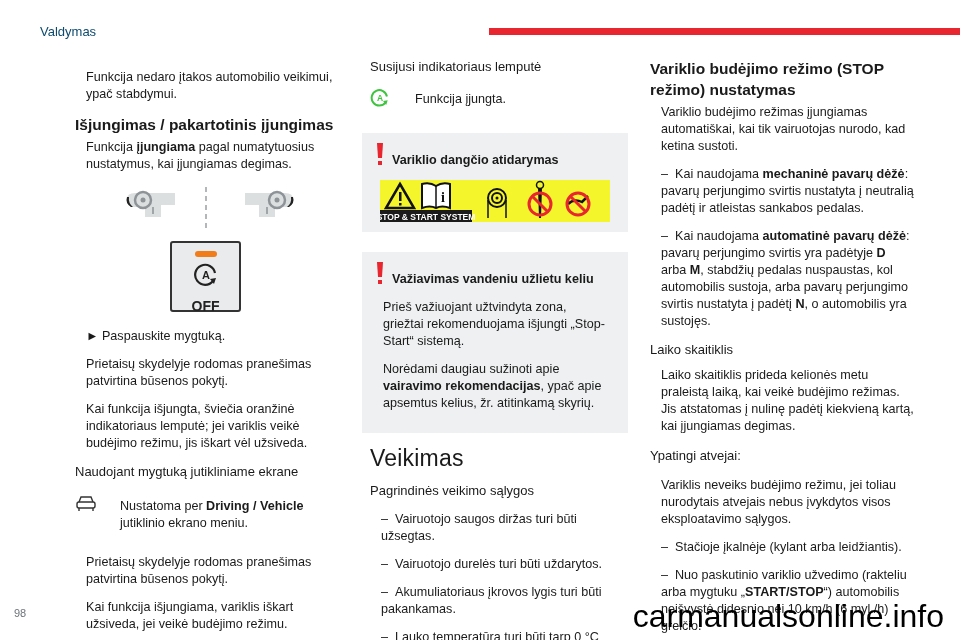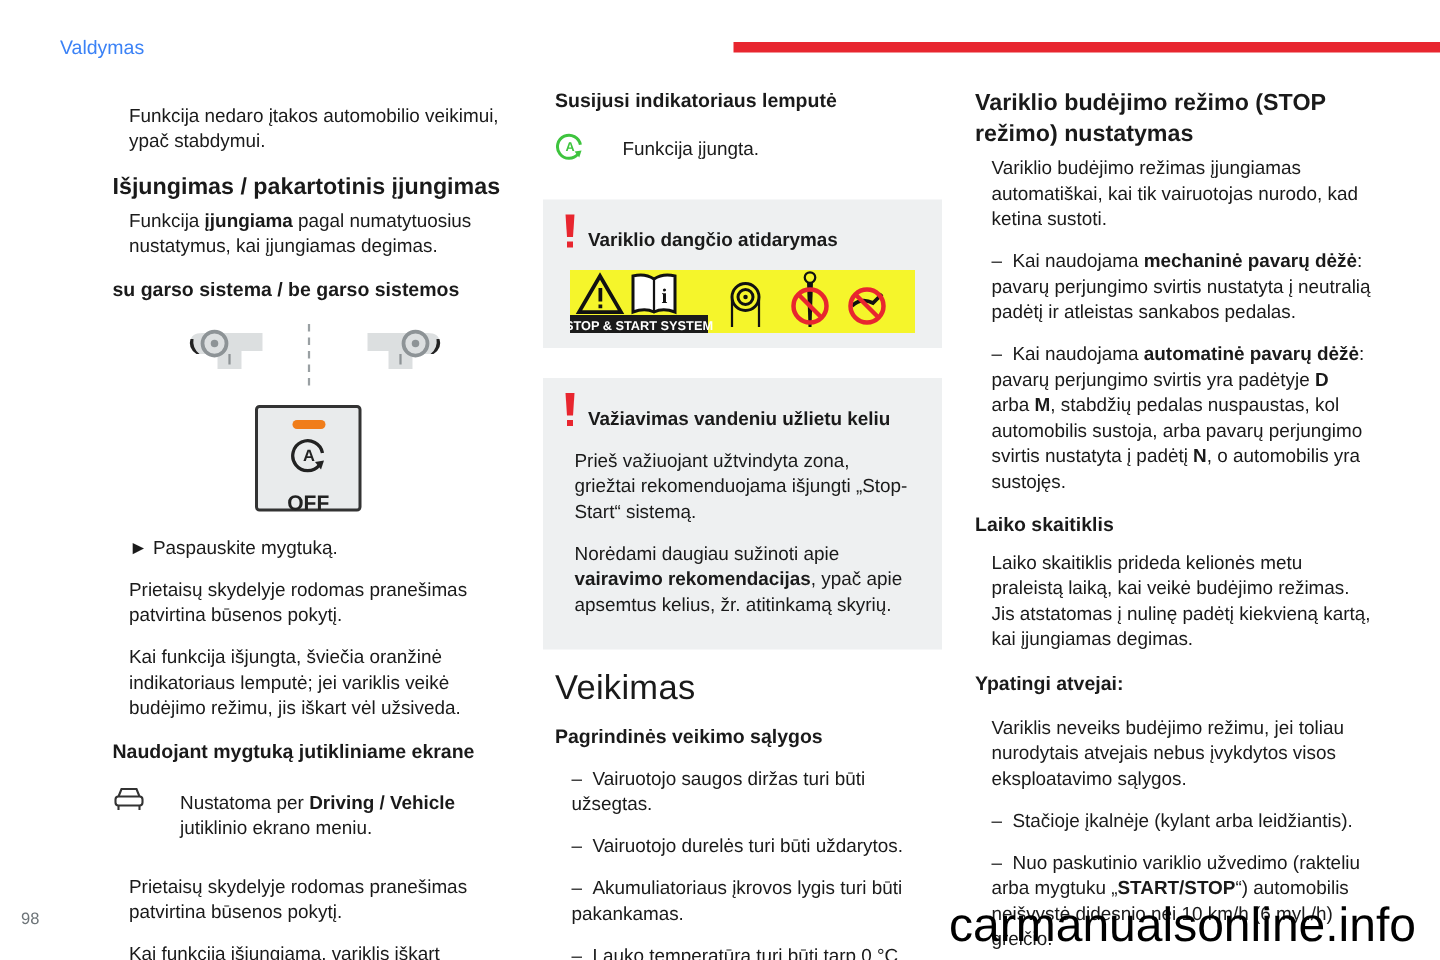--- a/index.html
+++ b/index.html
@@ -2,32 +2,32 @@
 <html><head>
 <meta charset="utf-8">
 <style>
   html, body { margin: 0; padding: 0; }
   body {
     width: 960px; height: 640px; position: relative; overflow: hidden;
     background: #ffffff; color: #1a1a1a;
     font-family: "Liberation Sans", sans-serif;
   }
   .header-title {
-    position: absolute; left: 40px; top: 24px; font-size: 13px; color: #3b82f6;
+    position: absolute; left: 40px; top: 24px; font-size: 13px; color: #0c4a6e;
   }
   .header-bar {
     position: absolute; left: 489px; top: 28px; width: 471px; height: 7px; background: #e8262f;
   }
   .col { position: absolute; top: 58px; }
   .col1 { left: 75px; width: 270px; }
   .col2 { left: 370px; width: 250px; }
   .col3 { left: 650px; width: 275px; }
   p { margin: 11px; font-size: 12.6px; line-height: 17px; }
   h3 { margin: 0; font-size: 15.5px; font-weight: bold; line-height: 20px; }
-  h4 { margin: 0; font-size: 13px; font-weight: bold; line-height: 18px; }
+  h4 { margin: 0; font-size: 13px; font-weight: normal; line-height: 18px; }
   h2 { margin: 0; font-size: 23px; font-weight: normal; letter-spacing: 0.2px; }
   .mt4 { margin-top: 4px; } .mt6 { margin-top: 6px; } .mt8 { margin-top: 8px; }
   .mt10 { margin-top: 10px; } .mt12 { margin-top: 12px; } .mt14 { margin-top: 14px; }
   .row-icon { display: flex; align-items: flex-start; }
   .row-icon .ic { width: 34px; flex: 0 0 34px; }
   .alert {
     background: #eef0f1; padding: 8px 10px 10px 10px; margin: 0 -8px 0 -8px;
   }
   .alert .t { font-weight: bold; }
   .excl {
@@ -43,21 +43,20 @@
 </head>
 <body>
 
 <div class="header-title">Valdymas</div>
 <div class="header-bar"></div>
 
 <div class="col col1">
   <p>Funkcija nedaro įtakos automobilio veikimui, ypač stabdymui.</p>
   <h3 class="mt12">Išjungimas / pakartotinis įjungimas</h3>
   <p class="mt4"><span>Funkcija </span><b>įjungiama</b><span> pagal numatytuosius nustatymus, kai įjungiamas degimas.</span></p>
-  <h4 class="mt6">su garso sistema / be garso sistemos</h4>
 
   <div style="margin-top:14px; height:46px; position:relative;">
     <svg width="270" height="46" viewBox="0 0 270 46">
       <path d="M52 12 Q52 6 60 6 L100 6 L100 18 L86 18 L86 30 L70 30 L70 20 L58 20 Q52 20 52 12Z" fill="#dcdfe0"></path>
       <circle cx="68" cy="13" r="8" fill="none" stroke="#8d9396" stroke-width="2.5"></circle>
       <circle cx="68" cy="13" r="2.5" fill="#8d9396"></circle>
       <path d="M52 10 Q50 16 56 20 L58 20 Q53 16 54 10Z" fill="#222"></path>
       <line x1="78" y1="20" x2="78" y2="27" stroke="#8d9396" stroke-width="1.5"></line>
       <line x1="131" y1="0" x2="131" y2="44" stroke="#9aa0a3" stroke-width="1.5" stroke-dasharray="5,4"></line>
       <path d="M218 12 Q218 6 210 6 L170 6 L170 18 L184 18 L184 30 L200 30 L200 20 L212 20 Q218 20 218 12Z" fill="#dcdfe0"></path>

